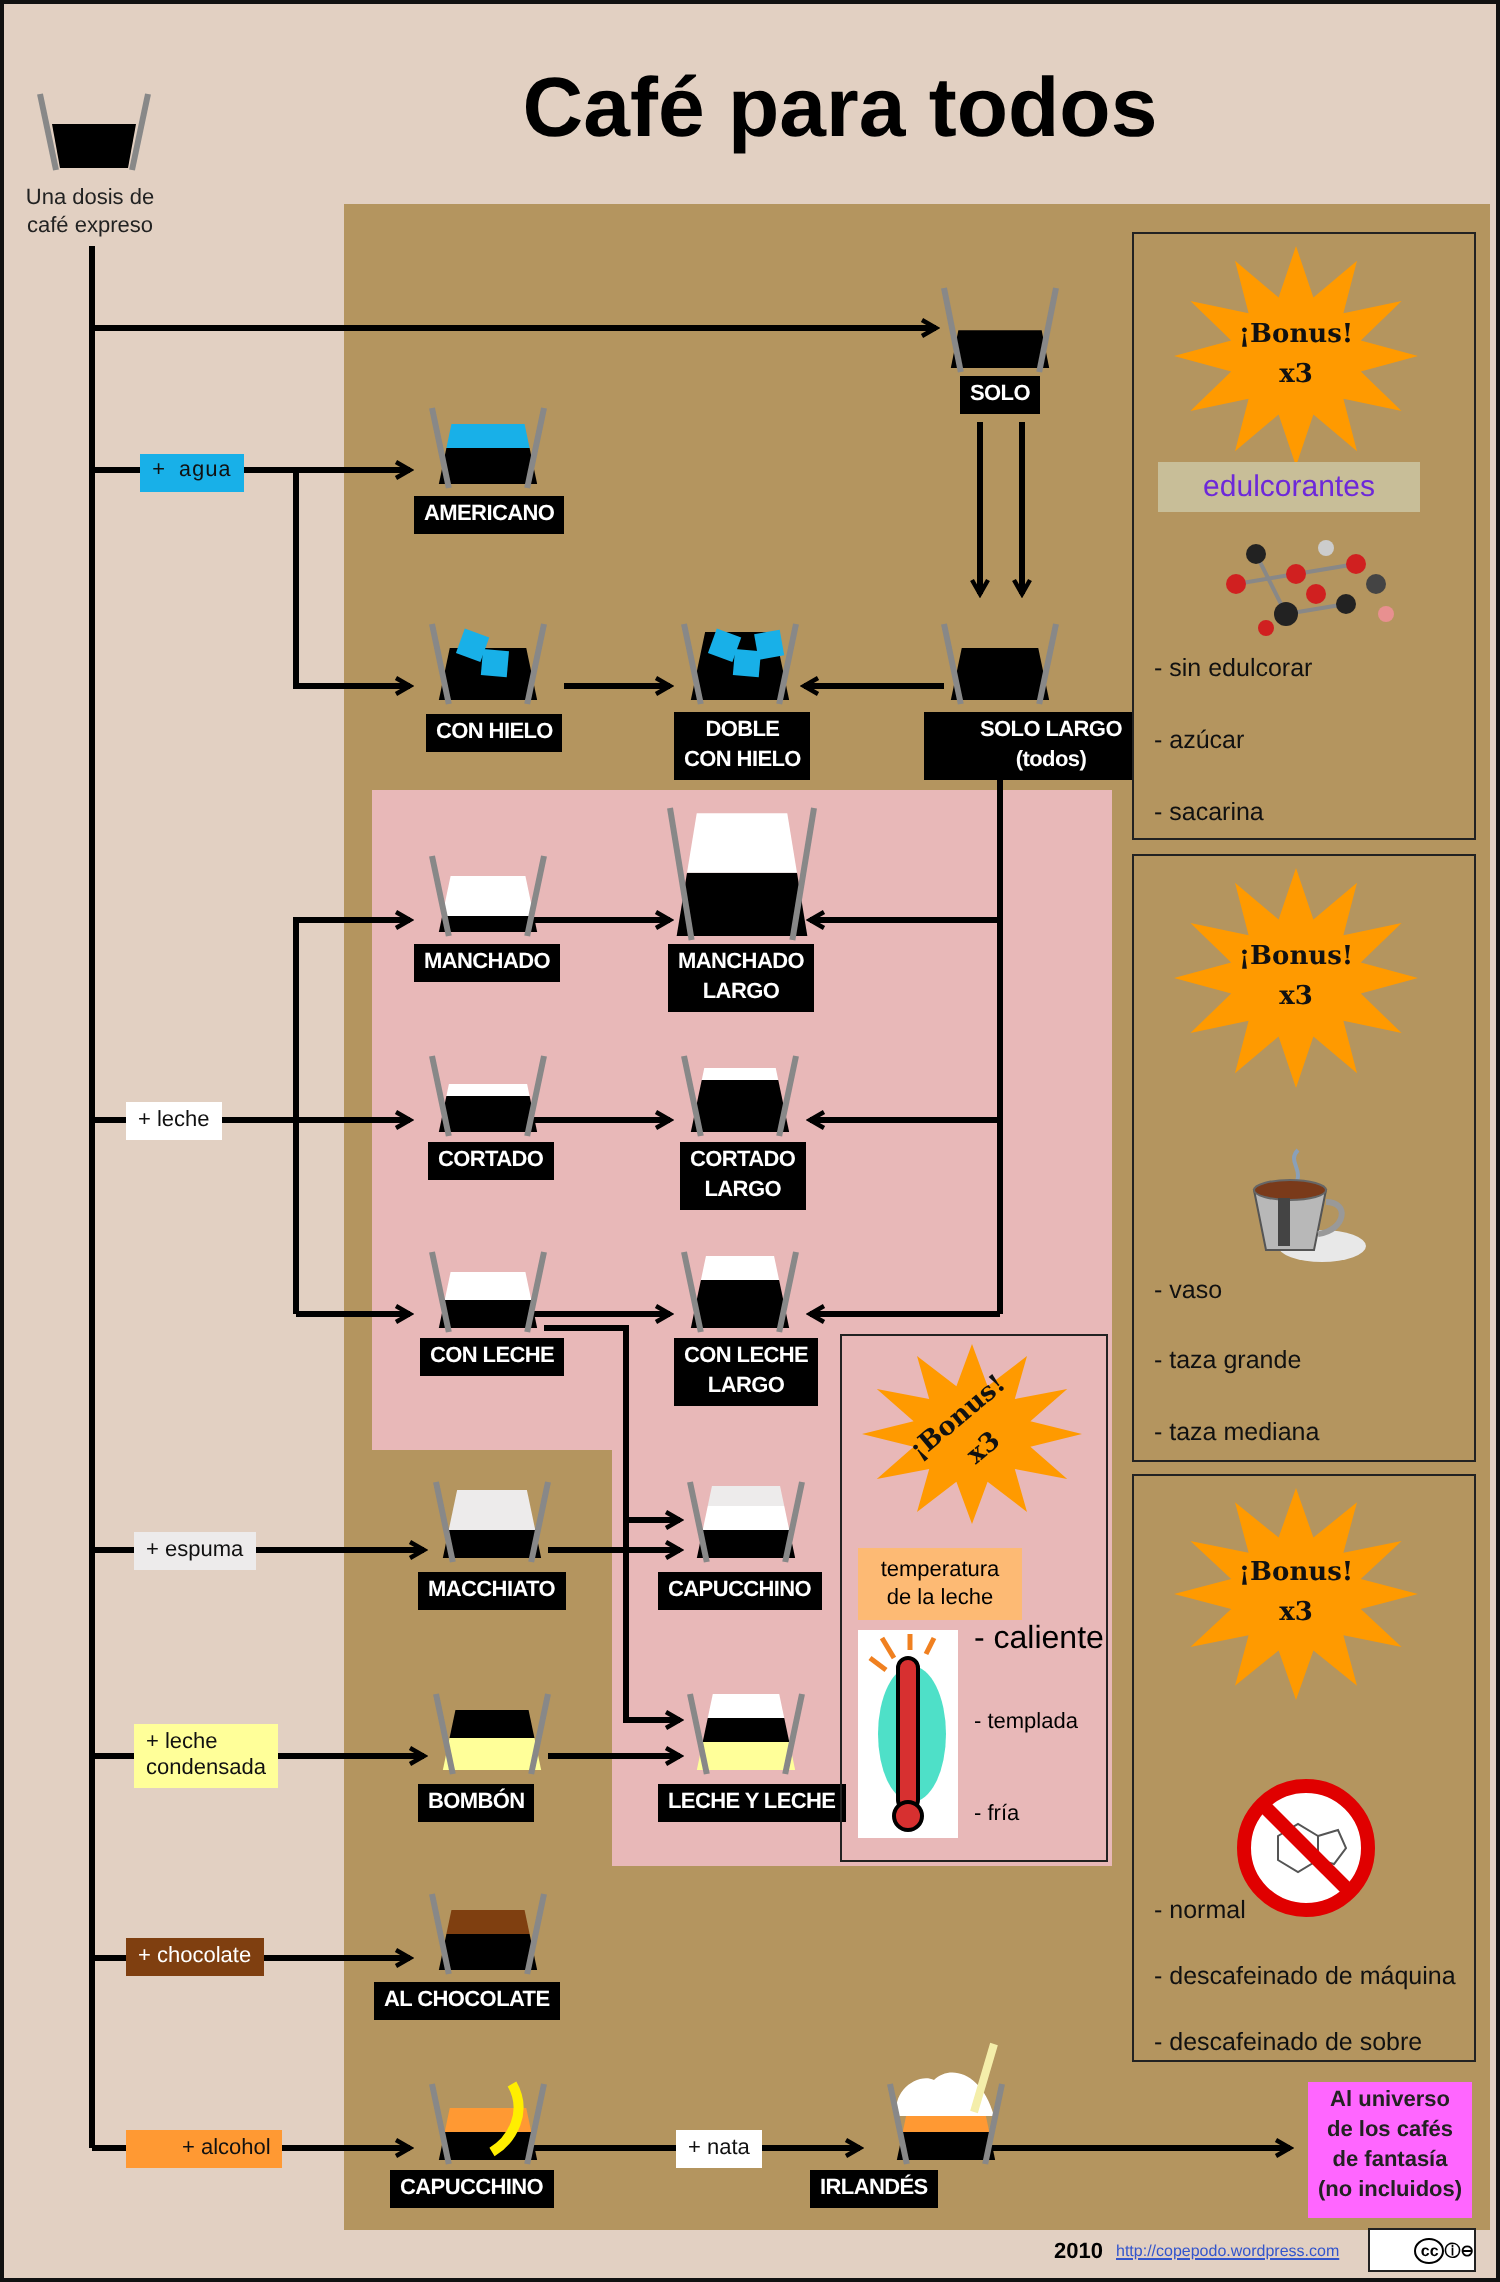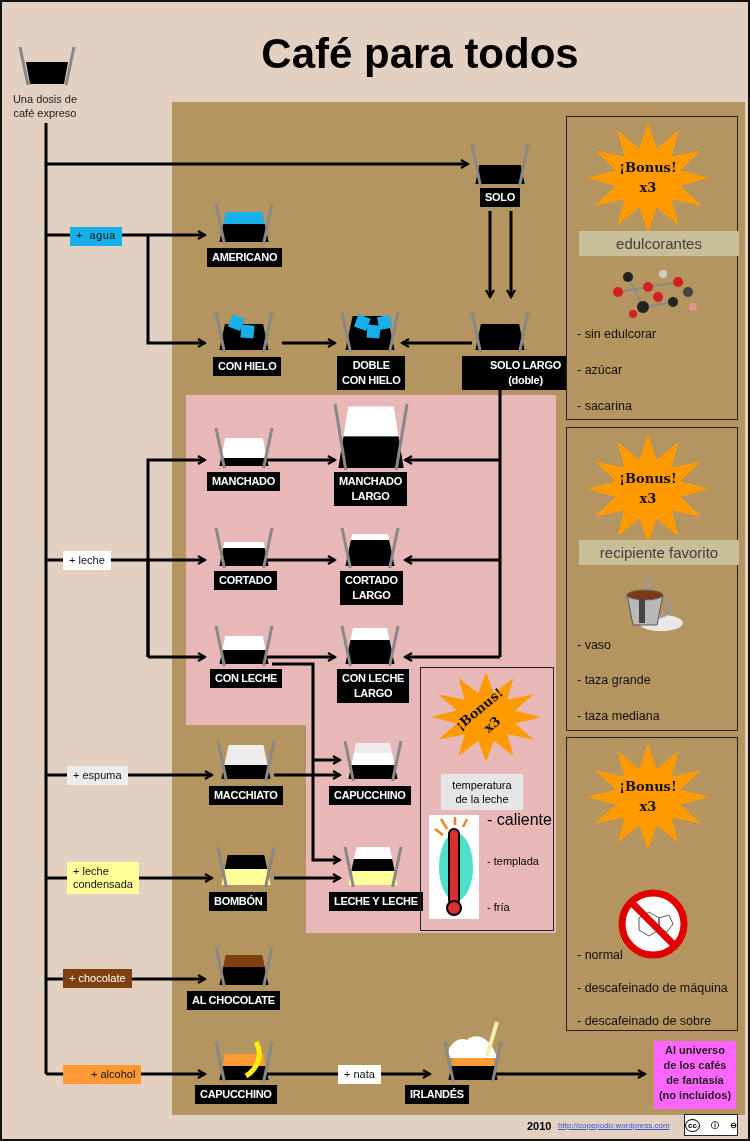--- a/index.html
+++ b/index.html
@@ -6,21 +6,21 @@
   body{width:750px;height:1141px;position:relative;overflow:hidden;font-family:"Liberation Sans",sans-serif;}
   #frame{position:absolute;left:0;top:0;width:746px;height:1137px;border:2px solid #111;background:#E2D0C2;}
   .abs{position:absolute;}
   #brown{left:172px;top:102px;width:573px;height:1013px;background:#B4955F;}
   .pink{background:#E8B8B8;}
   #title{left:160px;top:30px;width:520px;text-align:center;font-size:42px;font-weight:bold;color:#000;}
   .cap{position:absolute;background:#000;color:#fff;font-weight:bold;font-size:11px;text-align:center;line-height:15px;padding:2px 5px;white-space:nowrap;letter-spacing:-0.3px;}
   .tag{position:absolute;font-size:11px;padding:3px 6px;line-height:13px;color:#111;}
   svg.lines{position:absolute;left:0;top:0;width:750px;height:1141px;}
   .side{position:absolute;border:1.5px solid #222;left:566px;width:170px;}
-  .sidehead{position:absolute;left:12px;width:160px;background:#C8BE98;text-align:center;font-size:15px;color:#404040;padding:4px 0;}
+  .sidehead{position:absolute;left:12px;width:131px;background:#C8BE98;text-align:center;font-size:15px;color:#6d28d9;padding:4px 0;}
   .sideitem{position:absolute;left:10px;font-size:12.5px;color:#111;}
   .bonus{position:absolute;}
   .bonus-text{position:absolute;left:0;top:0;width:100%;height:100%;display:flex;flex-direction:column;align-items:center;justify-content:center;font-family:"DejaVu Serif",serif;font-weight:bold;font-size:13px;color:#111;line-height:20px;}
   .small{font-size:11px;color:#222;}
 </style>
 </head>
 <body>
 
 <div id="frame"></div>
 <div id="brown" class="abs"></div>
@@ -207,21 +207,21 @@
 
 <div class="cap" style="left:480px;top:188px;">SOLO</div>
 <div class="cap" style="left:207px;top:248px;">AMERICANO</div>
 <div class="cap" style="left:213px;top:357px;">CON HIELO</div>
 <div class="cap" style="left:337px;top:356px;">
     <div>DOBLE</div>
     <div>CON HIELO</div>
   </div>
 <div class="cap" style="left:462px;top:356px;padding-left:28px;">
     <div>SOLO LARGO</div>
-    <div>(doble)</div>
+    <div>(todos)</div>
   </div>
 <div class="cap" style="left:207px;top:472px;">MANCHADO</div>
 <div class="cap" style="left:334px;top:472px;">
     <div>MANCHADO</div>
     <div>LARGO</div>
   </div>
 <div class="cap" style="left:214px;top:571px;">CORTADO</div>
 <div class="cap" style="left:340px;top:571px;">
     <div>CORTADO</div>
     <div>LARGO</div>
@@ -253,21 +253,21 @@
 <div class="abs" style="left:420px;top:667px;width:132px;height:262px;border:1.5px solid #222;">
   <div class="bonus" style="left:10px;top:4px;width:110px;height:90px;">
     <svg width="110" height="90">
         <polygon class="star" fill="#FF9A00" points="55.0,0.0 62.8,21.1 82.5,6.0 76.4,27.5 102.6,22.5 84.2,38.6 110.0,45.0 84.2,51.4 102.6,67.5 76.4,62.5 82.5,84.0 62.8,68.9 55.0,90.0 47.2,68.9 27.5,84.0 33.6,62.5 7.4,67.5 25.8,51.4 0.0,45.0 25.8,38.6 7.4,22.5 33.6,27.5 27.5,6.0 47.2,21.1"></polygon>
       </svg>
     <div class="bonus-text" style="transform:rotate(-40deg);">
         <span>¡Bonus!</span>
         <span>x3</span>
       </div>
   </div>
-  <div class="abs" style="left:20px;top:106px;width:82px;background:#e5e5e5;text-align:center;font-size:11px;padding:4px 0;line-height:14px;">
+  <div class="abs" style="left:8px;top:106px;width:82px;background:#fdba74;text-align:center;font-size:11px;padding:4px 0;line-height:14px;">
       <div>temperatura</div>
       <div>de la leche</div>
     </div>
   <svg class="abs" style="left:8px;top:147px;" width="50" height="104">
     <rect width="50" height="104" fill="#fff"></rect>
     <ellipse cx="27" cy="52" rx="17" ry="34" fill="#4EE0C8"></ellipse>
     <rect x="20" y="14" width="10" height="76" rx="5" fill="#D73030" stroke="#000" stroke-width="2"></rect>
     <circle cx="25" cy="93" r="7" fill="#D73030" stroke="#000" stroke-width="2"></circle>
     <g stroke="#F08020" stroke-width="2.5">
         <line x1="6" y1="14" x2="14" y2="20"></line>
@@ -319,21 +319,20 @@
 <div class="side" style="top:427px;height:302px;">
   <div class="bonus" style="left:20px;top:6px;width:122px;height:110px;">
     <svg width="122" height="110">
         <polygon class="star" fill="#FF9A00" points="61.0,0.0 69.7,25.8 91.5,7.4 84.7,33.6 113.8,27.5 93.4,47.2 122.0,55.0 93.4,62.8 113.8,82.5 84.7,76.4 91.5,102.6 69.7,84.2 61.0,110.0 52.3,84.2 30.5,102.6 37.3,76.4 8.2,82.5 28.6,62.8 0.0,55.0 28.6,47.2 8.2,27.5 37.3,33.6 30.5,7.4 52.3,25.8"></polygon>
       </svg>
     <div class="bonus-text">
         <span>¡Bonus!</span>
         <span>x3</span>
       </div>
   </div>
-  <div class="sidehead" style="top:112px;">recipiente favorito</div>
   <svg class="abs" style="left:52px;top:145px;" width="70" height="62">
     <path d="M30,2 C24,8 34,12 28,20" stroke="#8AA0B8" stroke-width="2" fill="none"></path>
     <ellipse cx="42" cy="50" rx="22" ry="8" fill="#E8E8E8"></ellipse>
     <path d="M8,22 L14,52 L38,52 L44,22 Z" fill="#B8B8B8" stroke="#555" stroke-width="1"></path>
     <ellipse cx="26" cy="22" rx="18" ry="5" fill="#7A3A1A" stroke="#666"></ellipse>
     <path d="M44,28 C56,28 54,42 40,44" stroke="#999" stroke-width="3" fill="none"></path>
     <rect x="20" y="26" width="6" height="24" fill="#444"></rect>
   </svg>
   <div class="sideitem" style="top:210px;">- vaso</div>
   <div class="sideitem" style="top:245px;">- taza grande</div>
@@ -365,17 +364,17 @@
 
 <div class="abs" style="left:654px;top:1041px;width:82px;height:66px;background:#FF66FF;text-align:center;font-size:11px;line-height:15px;font-weight:bold;color:#222;padding-top:2px;">
   <div>Al universo</div>
   <div>de los cafés</div>
   <div>de fantasía</div>
   <div>(no incluidos)</div>
 </div>
 
 <div class="abs" style="left:527px;top:1120px;font-size:11px;font-weight:bold;">2010</div>
 <a class="abs" style="left:558px;top:1121px;font-size:8px;color:#3355CC;text-decoration:underline;">http://copepodo.wordpress.com</a>
-<div class="abs" style="left:684px;top:1114px;width:52px;height:20px;background:#fff;border:1.5px solid #222;font-size:8px;font-weight:bold;display:flex;align-items:center;justify-content:space-between;">
+<div class="abs" style="left:684px;top:1114px;width:52px;height:20px;background:#fff;border:1.5px solid #222;font-size:8px;font-weight:bold;display:flex;align-items:center;justify-content:flex-end;">
   <span style="border:1.5px solid #000;border-radius:50%;padding:1px 2px;">cc</span>
     <span>ⓘ</span>
     <span>⊖</span>
 </div>
 
 </body></html>

